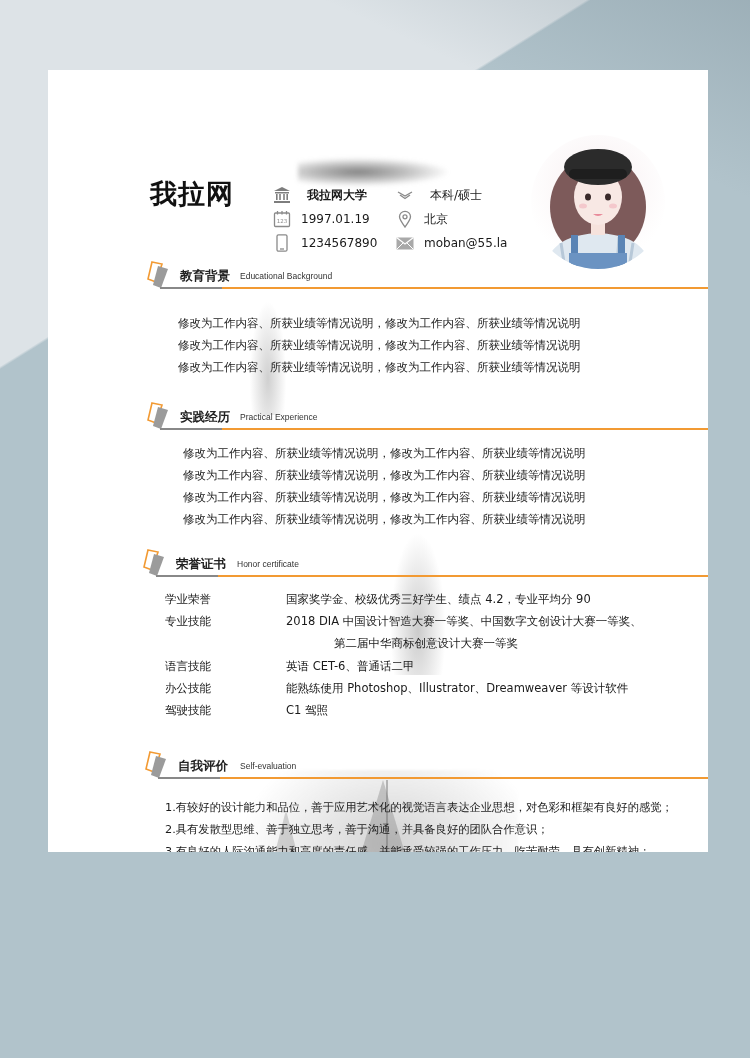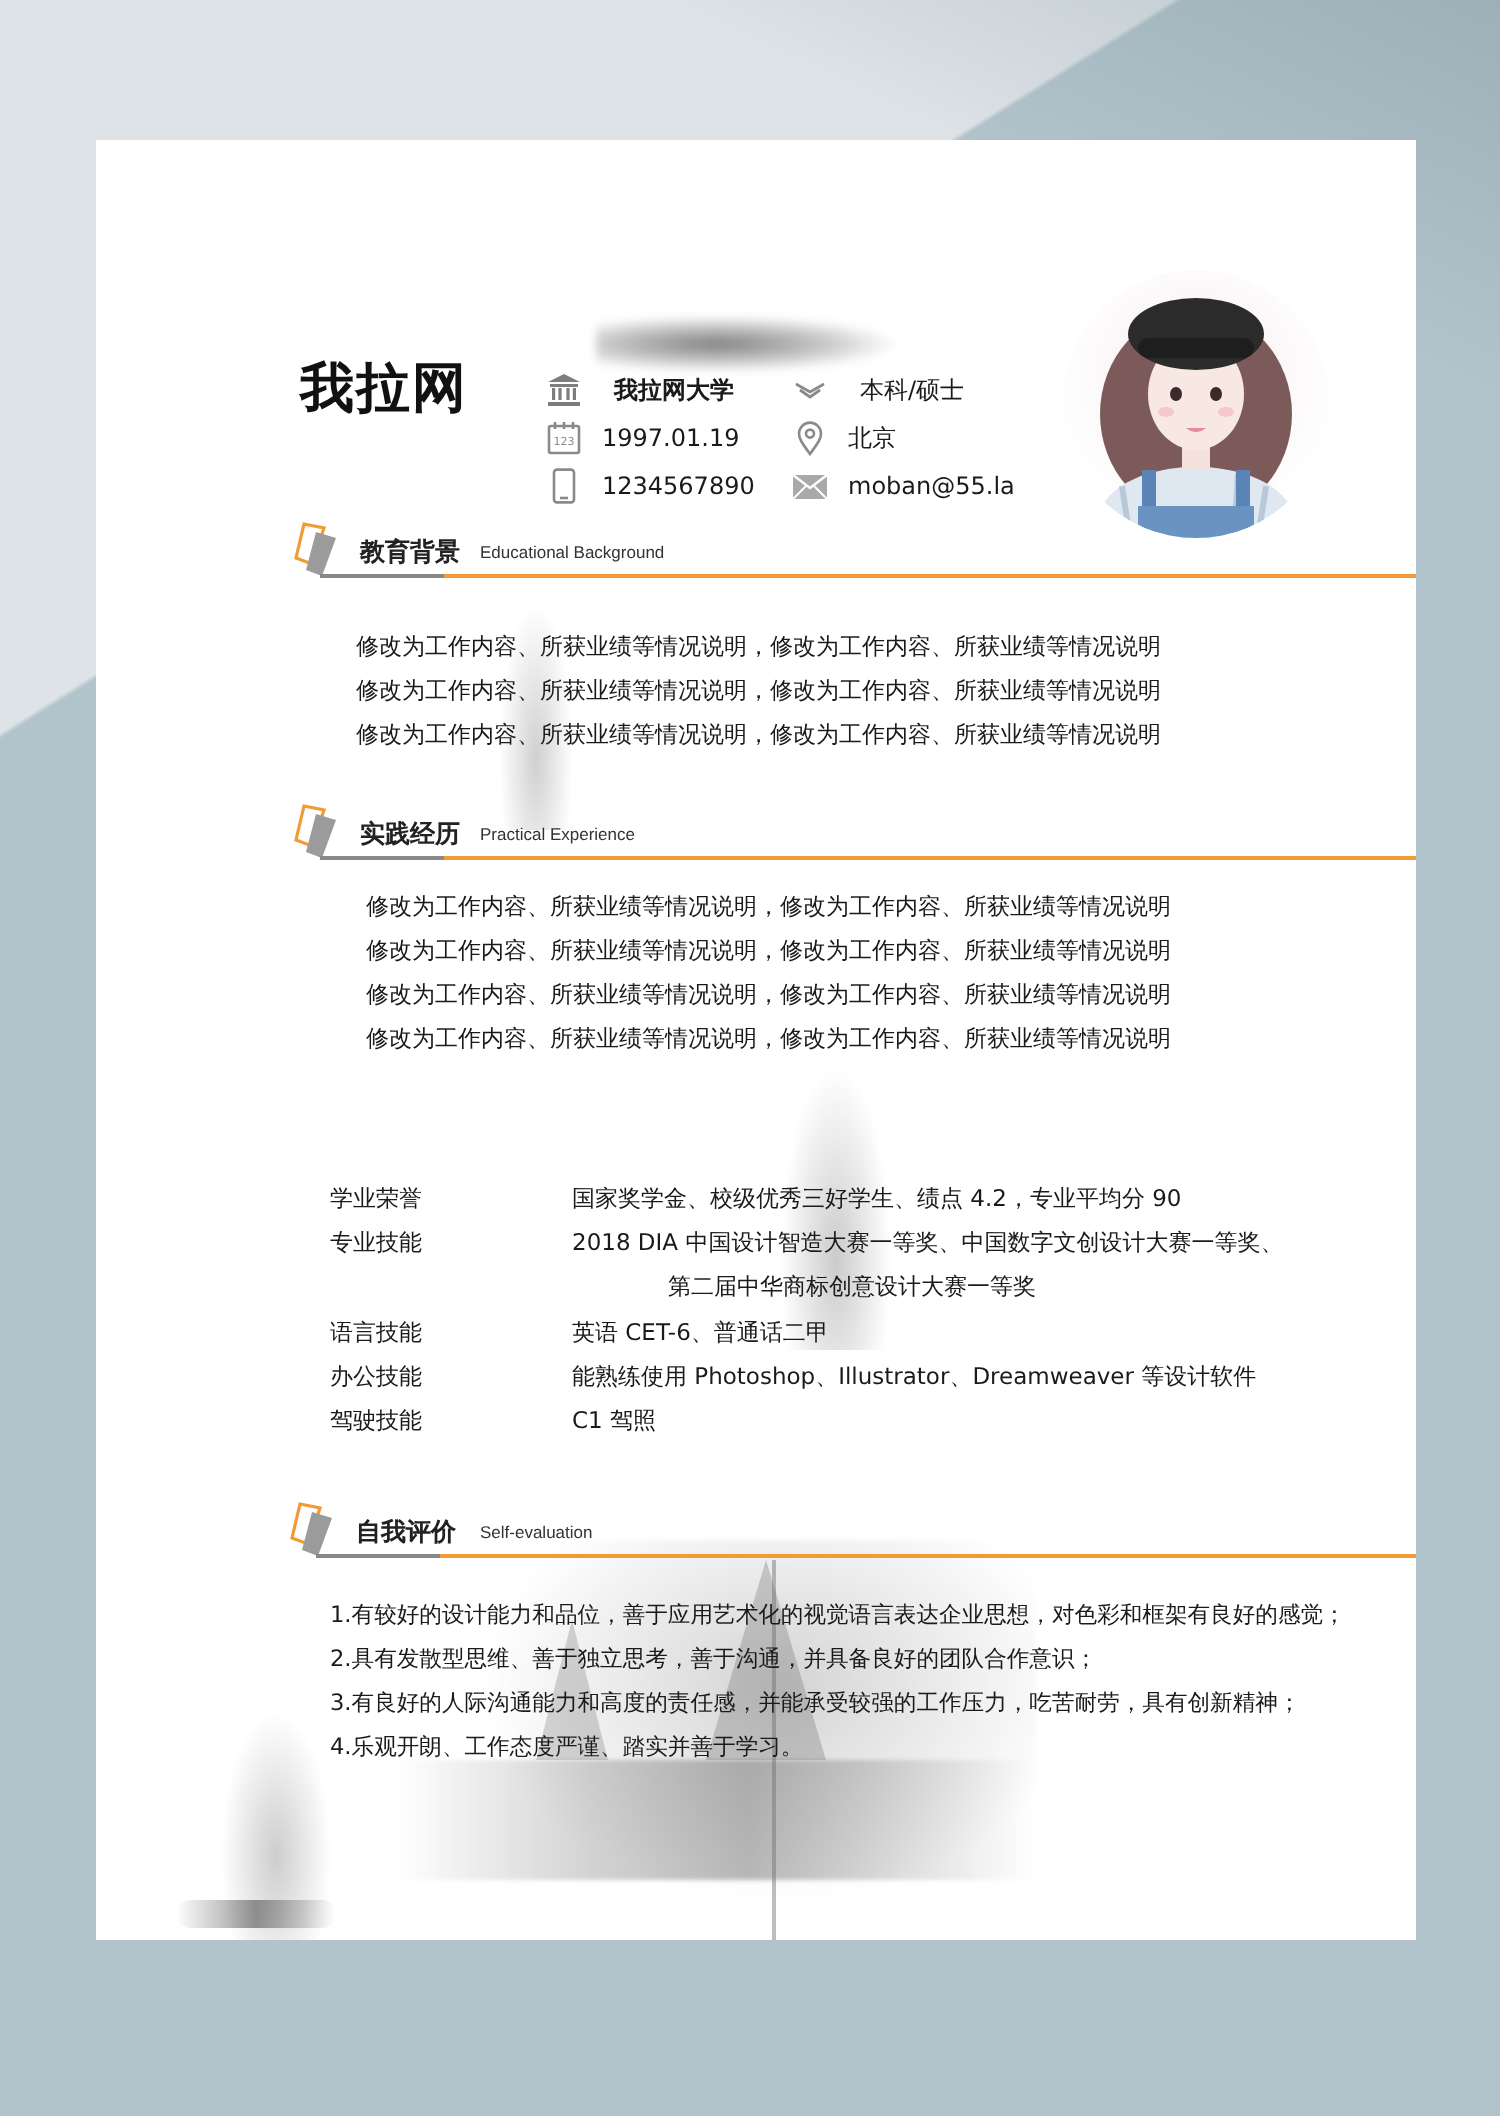--- a/index.html
+++ b/index.html
@@ -14,21 +14,21 @@
     position:absolute; left:0; top:0; width:750px; height:1058px;
     background:linear-gradient(148deg, #dde3e7 0%, #dde3e7 24%, rgba(177,195,203,0) 24.2%);
     pointer-events:none;
   }
   .bg-tri2 {
     position:absolute; left:0; top:0; width:750px; height:220px;
     background:linear-gradient(205deg, rgba(120,140,150,0.35) 0%, rgba(177,195,203,0) 35%);
     pointer-events:none;
   }
   .paper {
-    position:absolute; left:48px; top:70px; width:660px; height:900px;
+    position:absolute; left:48px; top:70px; width:660px; height:782px;
     background:#ffffff;
     overflow:hidden;
   }
   
   .ink { position:absolute; pointer-events:none; }
   .ink-cloud {
     left:250px; top:88px; width:150px; height:28px;
     background:radial-gradient(ellipse at 40% 50%, rgba(90,90,90,0.75) 0%, rgba(120,120,120,0.45) 40%, rgba(255,255,255,0) 72%);
     filter:blur(2px);
   }
@@ -266,20 +266,34 @@
       <div class="sec-line-gray"></div>
     </div>
     <div class="para-lines" style="left:37px; top:41px;">
       <div>修改为工作内容、所获业绩等情况说明，修改为工作内容、所获业绩等情况说明</div>
       <div>修改为工作内容、所获业绩等情况说明，修改为工作内容、所获业绩等情况说明</div>
       <div>修改为工作内容、所获业绩等情况说明，修改为工作内容、所获业绩等情况说明</div>
       <div>修改为工作内容、所获业绩等情况说明，修改为工作内容、所获业绩等情况说明</div>
     </div>
   </div>
 
+  <div class="section" style="top:478px; left:94px; width:577px;">
+    <div class="sec-head">
+      <span class="sec-icon">
+        <svg viewBox="0 0 26 30" width="26" height="30">
+            <path d="M6 2 L16 4 L10 22 L2 19 Z" fill="none" stroke="#f29a33" stroke-width="1.6"></path>
+            <path d="M12 6 L22 9 L15 28 L7 25 Z" fill="#9b9b9b"></path>
+          </svg>
+      </span>
+      <span class="sec-title">荣誉证书</span>
+      <span class="sec-sub" style="left:95px;">Honor certificate</span>
+      <div class="sec-line"></div>
+      <div class="sec-line-gray"></div>
+    </div>
+  </div>
 
   <div class="honor-row" style="top:522px;">
     <span class="lbl">学业荣誉</span>
     <span class="val">国家奖学金、校级优秀三好学生、绩点 4.2，专业平均分 90</span>
   </div>
   <div class="honor-row" style="top:544px;">
     <span class="lbl">专业技能</span>
     <span class="val">2018 DIA 中国设计智造大赛一等奖、中国数字文创设计大赛一等奖、</span>
   </div>
   <div class="honor-row" style="top:566px;">

